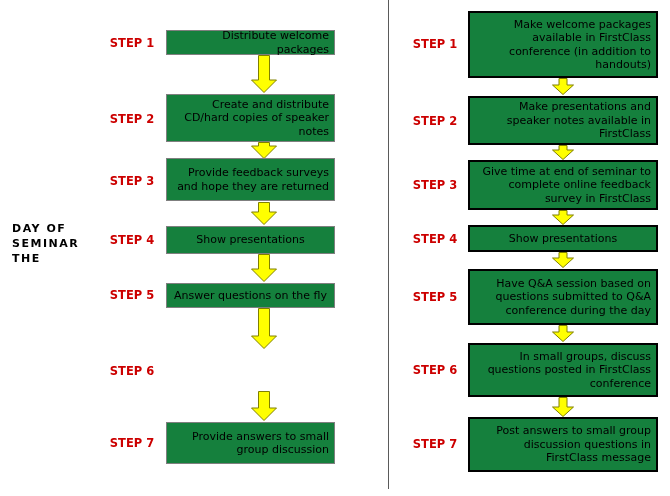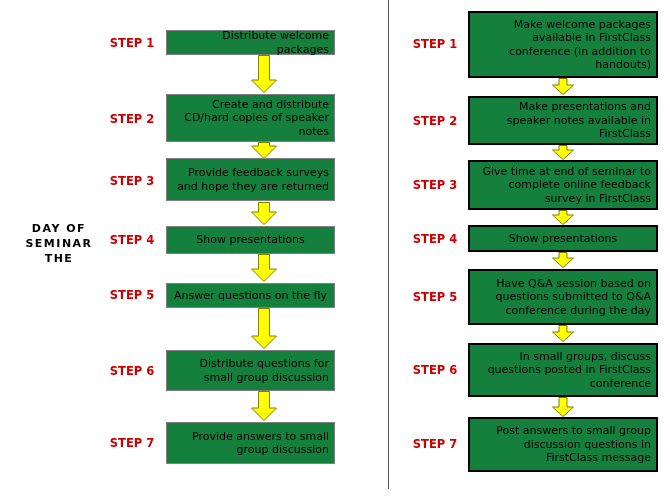--- a/index.html
+++ b/index.html
@@ -1,21 +1,21 @@
 <!DOCTYPE html>
 <html style="--step-label: #cc0000; --arrow-fill: #ffff00; --arrow-stroke: #808000; --left-box-border: #7f7f7f; --right-box-border: #000000; --divider: #5a5a5a; --text: #000000;"><head>
 <meta charset="utf-8">
 <style>
   html,body{margin:0;padding:0;background:#fff;}
   .canvas{
     position:relative;width:670px;height:496px;background:#ffffff;
     font-family:"DejaVu Sans","Liberation Sans",sans-serif;overflow:hidden;
   }
   .side-label{
-    position:absolute;left:12px;top:221px;width:94px;text-align:center;
+    position:absolute;left:12px;top:221px;width:94px;
     font-weight:bold;font-size:11px;line-height:15px;letter-spacing:1.5px;
     color:var(--text,#000);
   }
   .step-label{
     position:absolute;width:62px;text-align:center;font-weight:bold;
     font-size:11.5px;color:var(--step-label,#cc0000);white-space:nowrap;
   }
   .step-label.l{left:101px;}
   .step-label.r{left:404px;}
   .box{
@@ -83,23 +83,20 @@
 
   <div class="step-label l" style="top:288px">STEP 5</div>
   <div class="box l" style="top:283px;height:25px">
       <span>Answer questions on the fly</span>
     </div>
   <svg class="arrow l" style="top:308px" width="26" height="41">
       <polygon points="7.5,0.5 18.5,0.5 18.5,28 25.5,28 13,40.5 0.5,28 7.5,28"></polygon>
     </svg>
 
   <div class="step-label l" style="top:364px">STEP 6</div>
-  <div class="box l" style="top:350px;height:41px">
-      <span>Distribute questions for small group discussion</span>
-    </div>
   <svg class="arrow l" style="top:391px" width="26" height="30">
       <polygon points="7.5,0.5 18.5,0.5 18.5,17 25.5,17 13,29.5 0.5,17 7.5,17"></polygon>
     </svg>
 
   <div class="step-label l" style="top:436px">STEP 7</div>
   <div class="box l" style="top:422px;height:42px">
       <span>Provide answers to small group discussion</span>
     </div>
 
   <div class="divider"></div>

